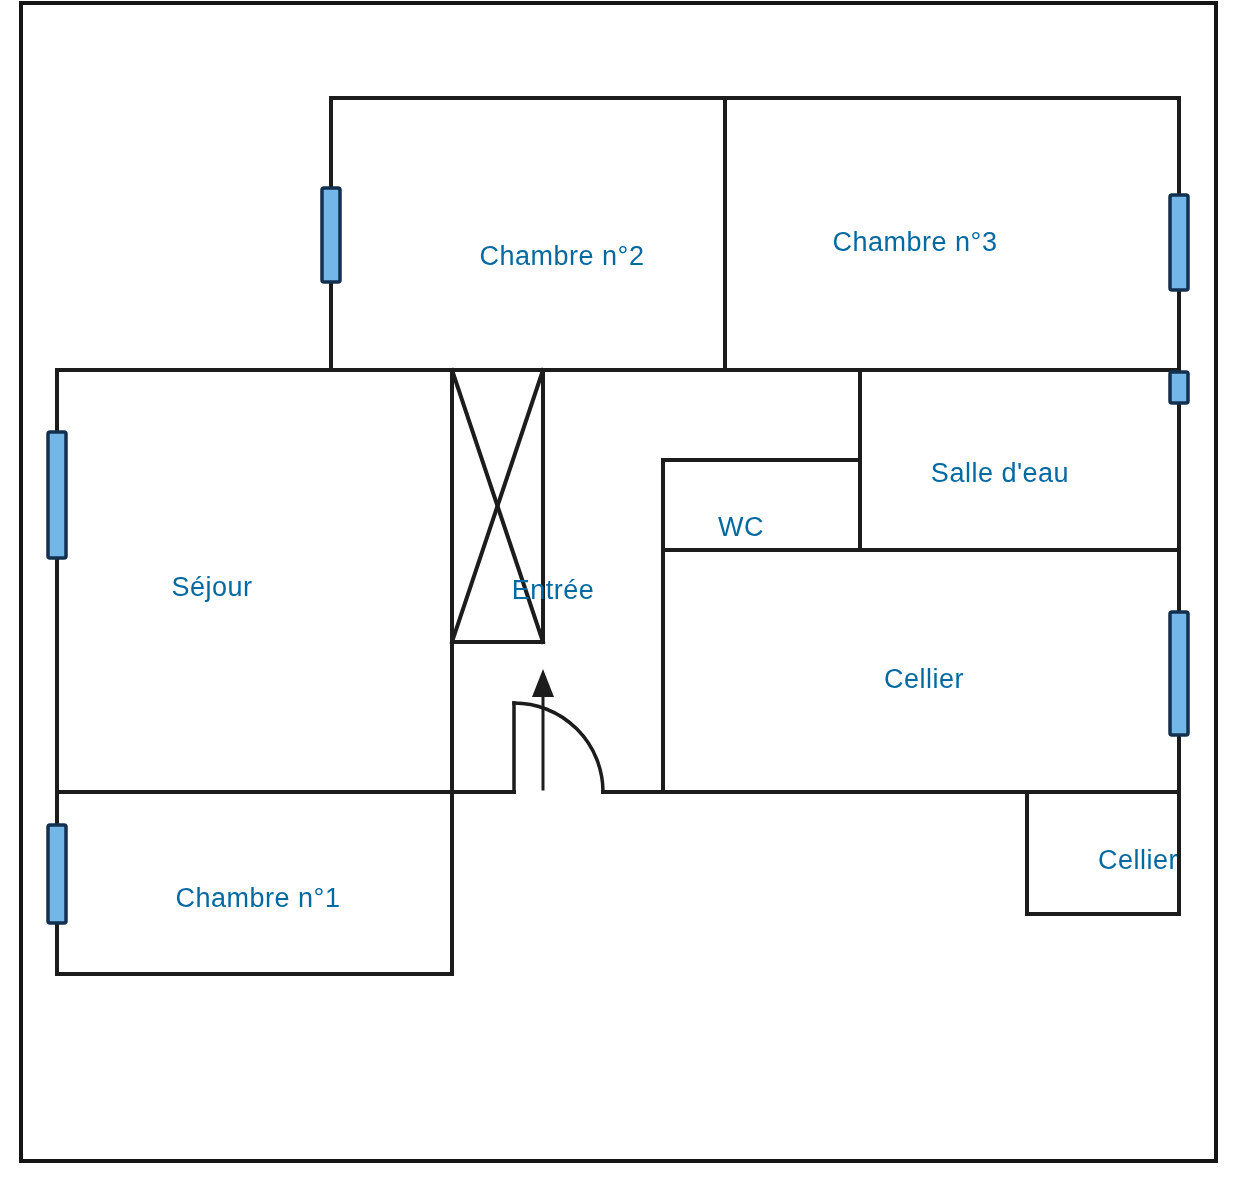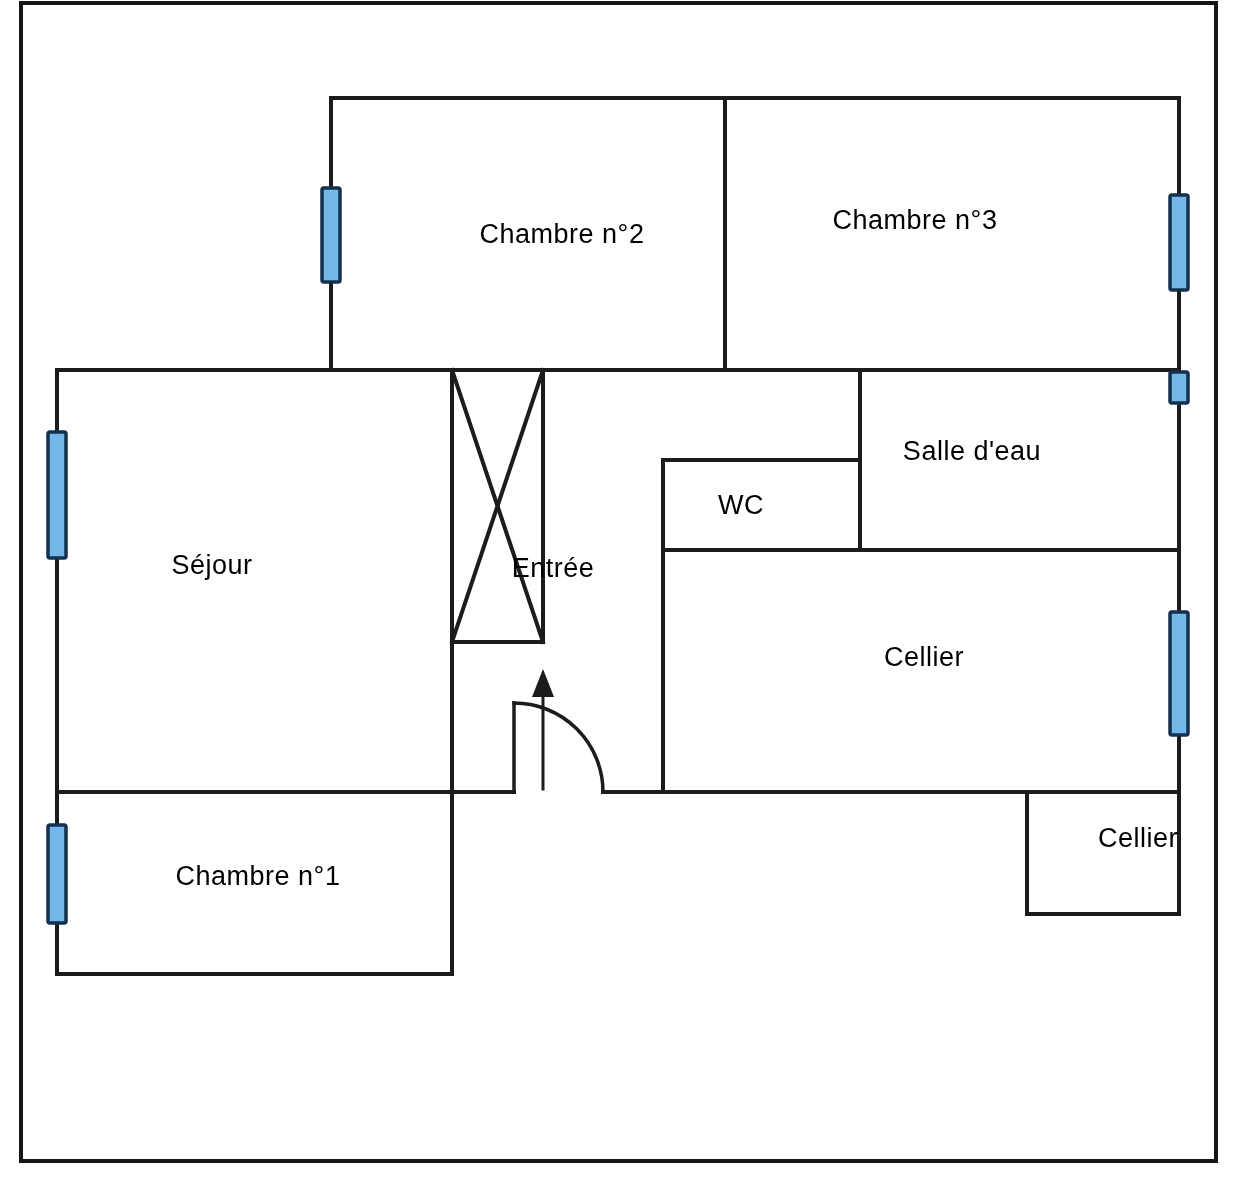--- a/index.html
+++ b/index.html
@@ -15,22 +15,23 @@
     position:absolute;left:356px;top:560px;
     display:flex;align-items:center;gap:34px;
     user-select:none;pointer-events:none;
   }
   .wm-text{
     font-size:57px;font-weight:700;letter-spacing:1px;
     line-height:1;white-space:nowrap;
   }
   .room-label{
     position:absolute;transform:translate(-50%,-50%);
-    font-size:27px;color:#000000;white-space:nowrap;
+    font-size:27px;color:#0369a1;white-space:nowrap;
     letter-spacing:0.5px;
+    margin-top:22px;
   }
 </style>
 </head>
 <body>
 
 <div class="stage">
 
 
   <svg class="plan-svg" viewBox="0 0 1242 1186">
 
@@ -87,18 +88,18 @@
         <rect x="48" y="825" width="18" height="98" rx="2"></rect>
       </g>
     </g>
   </svg>
 
   <div class="room-label" style="left:562px;top:234px">Chambre n°2</div>
   <div class="room-label" style="left:915px;top:220px">Chambre n°3</div>
   <div class="room-label" style="left:212px;top:565px">Séjour</div>
   <div class="room-label" style="left:553px;top:568px">Entrée</div>
   <div class="room-label" style="left:741px;top:505px">WC</div>
-  <div class="room-label" style="left:972px;top:451px">Salle d'eau</div>
+  <div class="room-label" style="left:1000px;top:451px">Salle d'eau</div>
   <div class="room-label" style="left:924px;top:657px">Cellier</div>
   <div class="room-label" style="left:1138px;top:838px">Cellier</div>
   <div class="room-label" style="left:258px;top:876px">Chambre n°1</div>
 
 </div>
 
 </body></html>

